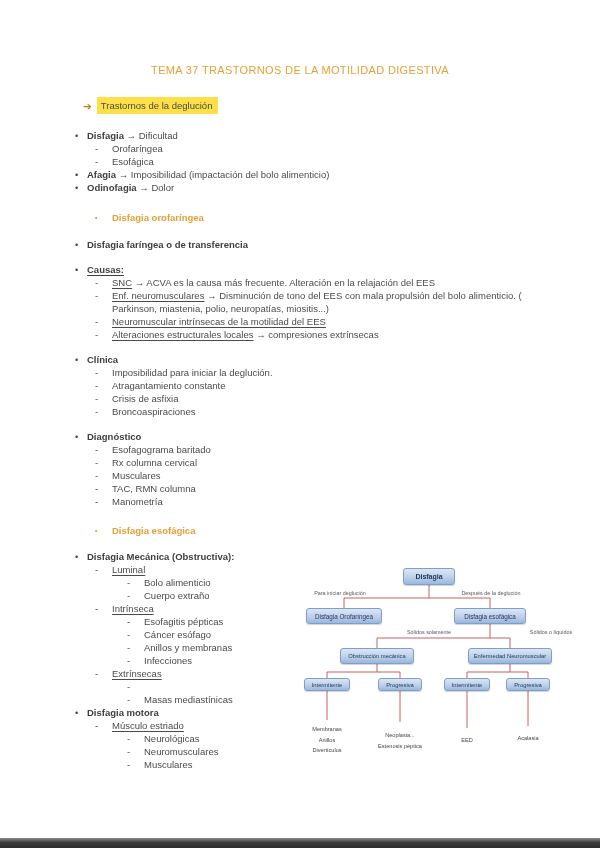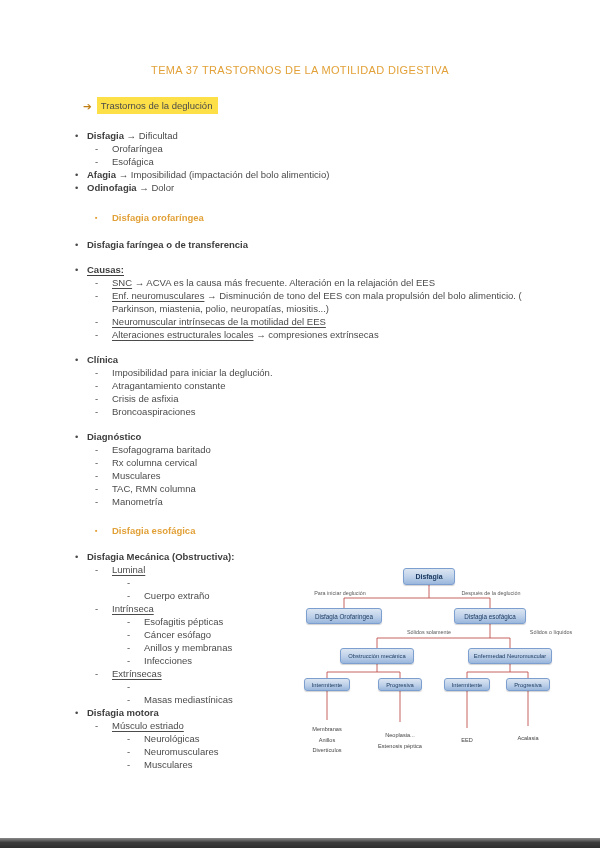--- a/index.html
+++ b/index.html
@@ -168,20 +168,21 @@
       <div class="line lv1" style="margin-top: 13px;">
         <span class="marker">•</span>
         <span class="content"><span class="bold ">Disfagia Mecánica (Obstructiva):</span></span>
       </div>
       <div class="line lv2">
         <span class="marker">-</span>
         <span class="content"><span class="underline">Luminal</span></span>
       </div>
       <div class="line lv3">
         <span class="marker">-</span>
+        <span class="content"><span class="">Bolo alimenticio</span></span>
       </div>
       <div class="line lv3">
         <span class="marker">-</span>
         <span class="content"><span class="">Cuerpo extraño</span></span>
       </div>
       <div class="line lv2">
         <span class="marker">-</span>
         <span class="content"><span class="underline">Intrínseca</span></span>
       </div>
       <div class="line lv3">

